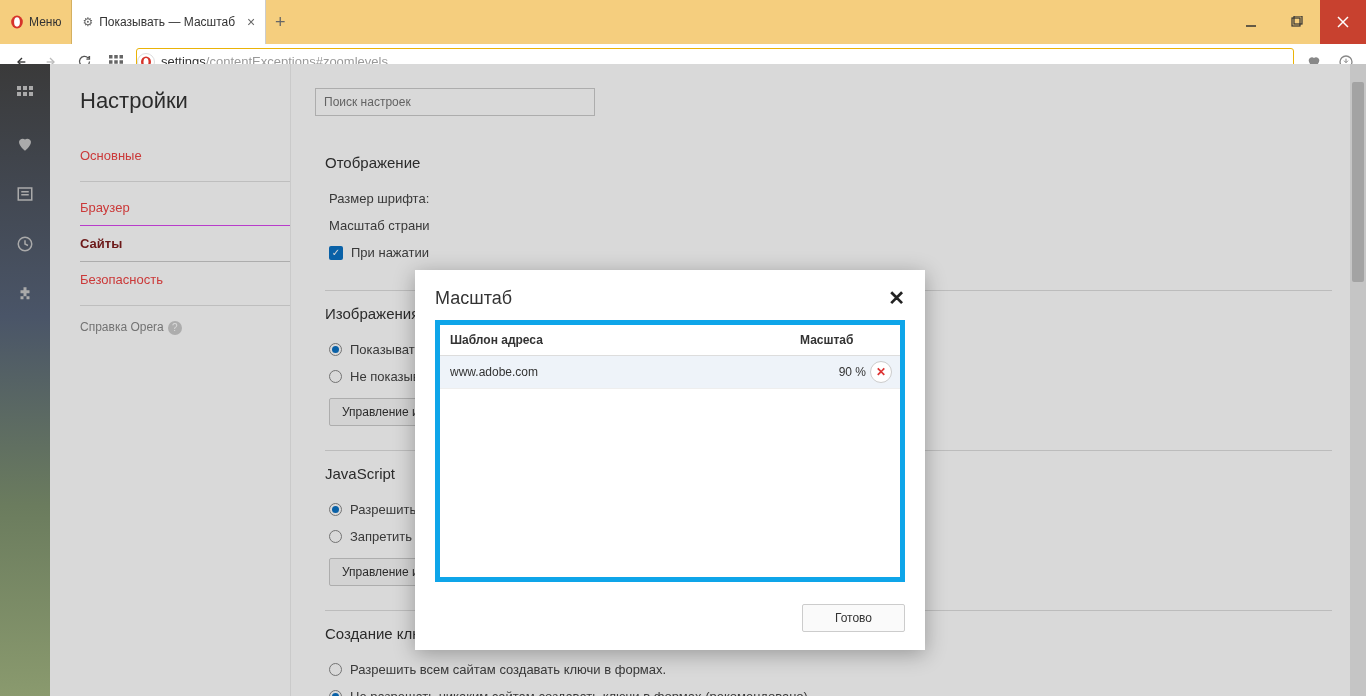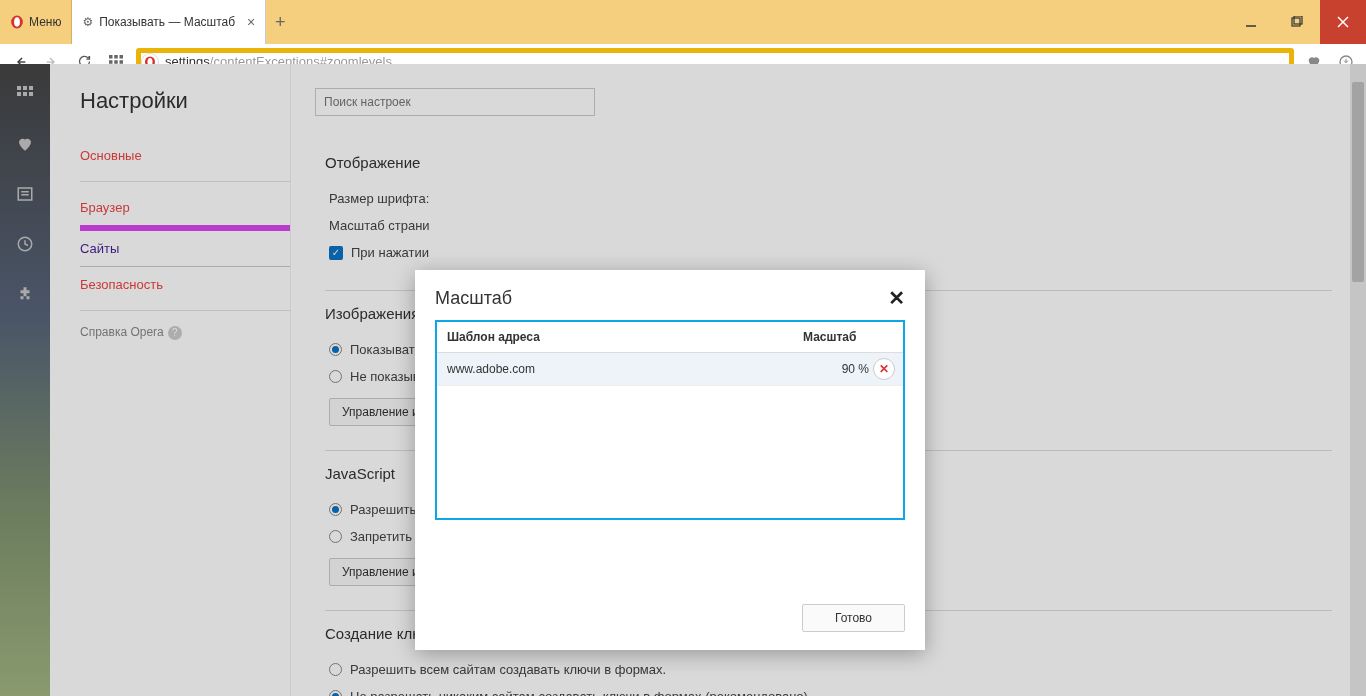--- a/index.html
+++ b/index.html
@@ -13,37 +13,37 @@
 .tab-close { margin-left: 12px; color: #666; font-size: 14px; }
 .new-tab { width: 28px; display: flex; align-items: center; justify-content: center; color: #666; font-size: 18px; }
 .win-controls { margin-left: auto; display: flex; }
 .win-btn { width: 46px; display: flex; align-items: center; justify-content: center; color: #333; }
 .win-close { background: #c8412f; color: #fff; }
 
 
 .toolbar { height: 36px; background: #fff; border-bottom: 1px solid #ccc; display: flex; align-items: center; padding: 0 8px; gap: 8px; }
 .tb-btn { width: 24px; height: 24px; display: flex; align-items: center; justify-content: center; color: #555; border-radius: 2px; }
 .tb-btn.disabled { color: #bbb; }
-.addr-wrap { flex: 1; height: 28px; border: 5px solid #eab308; border-radius: 3px; display: flex; align-items: center; padding: 0 0; background: #fff; text-align: center; }
+.addr-wrap { flex: 1; height: 28px; border: 1px solid #eab308; border-radius: 3px; display: flex; align-items: center; padding: 0 0; background: #fff; text-align: center; }
 .addr-logo { width: 18px; height: 18px; border: 1px solid #ddd; border-radius: 50%; display: flex; align-items: center; justify-content: center; margin-right: 6px; }
 .addr-text { font-size: 13px; color: #999; }
 .addr-text .dark { color: #333; }
 
 
 .leftrail { position: absolute; left: 0; top: 64px; bottom: 0; width: 50px; background: linear-gradient(180deg, #3a3a3a 0%, #4a5568 40%, #6b7c5e 70%, #8a9a6e 100%); display: flex; flex-direction: column; align-items: center; padding-top: 20px; gap: 30px; }
 .rail-icon { width: 20px; height: 20px; color: #aaa; display: flex; align-items: center; justify-content: center; }
 
 
 .settings-bg { position: absolute; left: 50px; top: 64px; right: 0; bottom: 0; background: #f5f5f5; }
 .settings-bg::before { content: ''; position: absolute; inset: 0; background: rgba(0,0,0,0.15); z-index: 2; }
 .settings-inner { display: flex; height: 100%; background: #fff; margin: 0; position: relative; }
 .settings-sidebar { width: 240px; padding: 24px 0 0 30px; }
 .settings-title { font-size: 22px; font-weight: 300; color: #333; margin-bottom: 24px; }
 .nav-item { font-size: 13px; color: #ef4444; padding: 10px 0; cursor: pointer; }
-.nav-item.active { color: #4c1d95; font-weight: normal; border-bottom: 1px solid #ccc; border-top: 6px solid #d946ef; }
+.nav-item.active { color: #7f1d1d; font-weight: bold; border-bottom: 1px solid #ccc; border-top: 1px solid #d946ef; }
 .nav-sep { height: 1px; background: #e0e0e0; margin: 8px 0; }
 .nav-small { font-size: 12px; color: #888; padding: 6px 0; }
 .settings-main { flex: 1; padding: 24px 24px 0 24px; border-left: 1px solid #eee; overflow: hidden; }
 .search-input { width: 280px; height: 28px; border: 1px solid #ccc; padding: 0 8px; font-size: 12px; color: #999; background: #fff; }
 .section-title { font-size: 15px; color: #333; margin: 24px 10px 14px; border-top: 1px solid #ddd; padding-top: 14px; }
 .section-title:first-of-type { border-top: none; }
 .row { font-size: 13px; color: #444; padding: 6px 0 6px 14px; display: flex; align-items: center; gap: 8px; }
 .radio { width: 13px; height: 13px; border: 1px solid #888; border-radius: 50%; display: inline-block; position: relative; }
 .radio.checked::after { content: ''; position: absolute; width: 7px; height: 7px; background: #0b72c5; border-radius: 50%; top: 2px; left: 2px; }
 .checkbox { width: 14px; height: 14px; background: #0b72c5; border-radius: 2px; display: inline-flex; align-items: center; justify-content: center; color: #fff; font-size: 10px; }
@@ -51,21 +51,21 @@
 .right-scroll { position: absolute; right: 0; top: 64px; bottom: 0; width: 16px; background: #e8e8e8; }
 .right-scroll::before { content:''; position:absolute; top:2px; left:2px; right:2px; height:6px; }
 .scroll-thumb { position: absolute; top: 18px; left: 2px; right: 2px; height: 200px; background: #c0c0c0; border-radius: 2px; }
 
 
 .modal { position: absolute; left: 415px; top: 270px; width: 510px; height: 380px; background: #fff; box-shadow: 0 4px 20px rgba(0,0,0,0.3); z-index: 10; display: flex; flex-direction: column; }
 .modal-head { display: flex; justify-content: space-between; align-items: center; padding: 16px 20px 10px; }
 .modal-title { font-size: 18px; font-weight: 300; color: #333; }
 .modal-close { font-size: 20px; color: #222; cursor: pointer; font-weight: bold; }
 .modal-body { flex: 1; padding: 0 20px; }
-.mtable { border: 2px solid #0ea5e9; height: 200px; }
+.mtable { border: 5px solid #0ea5e9; height: 262px; }
 .mhead { display: flex; border-bottom: 1px solid #ddd; font-size: 12px; font-weight: bold; color: #333; }
 .mcol1 { flex: 1; padding: 8px 10px; }
 .mcol2 { width: 110px; padding: 8px 10px; text-align: left; }
 .mrow { display: flex; align-items: center; background: #eef3f9; font-size: 12px; color: #333; border-bottom: 1px solid #eee; }
 .mrow .mcol1 { padding: 9px 10px; }
 .mrow .mcol2 { padding: 9px 0; text-align: right; }
 .mrow-x { width: 22px; height: 22px; border: 1px solid #ccc; border-radius: 50%; display: flex; align-items: center; justify-content: center; color: #d33; font-size: 12px; font-weight: bold; margin: 0 8px 0 4px; background: #fff; }
 .modal-foot { padding: 14px 20px 18px; display: flex; justify-content: flex-end; }
 .btn-done { border: 1px solid #ccc; background: #fafafa; padding: 6px 32px; font-size: 12px; color: #333; border-radius: 2px; }
 .help-q { display:inline-block; width:14px; height:14px; border-radius:50%; background:#ccc; color:#fff; font-size:10px; text-align:center; line-height:14px; margin-left:4px;}

